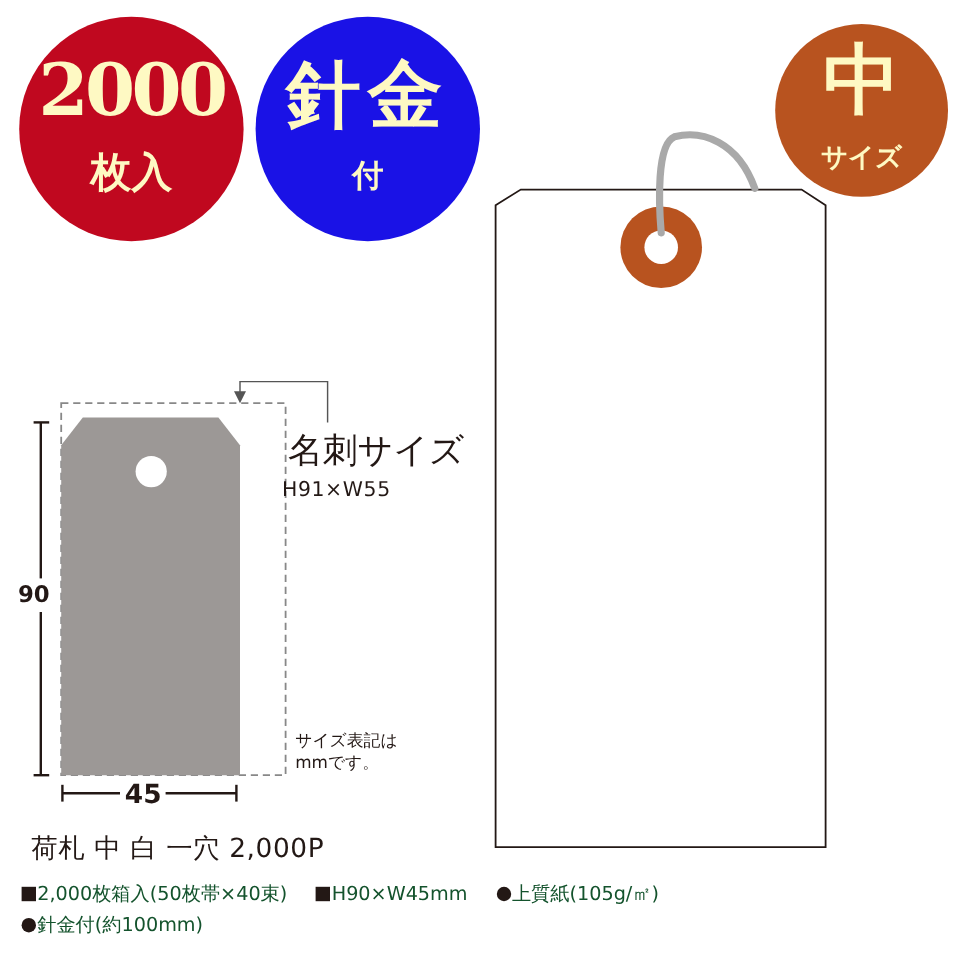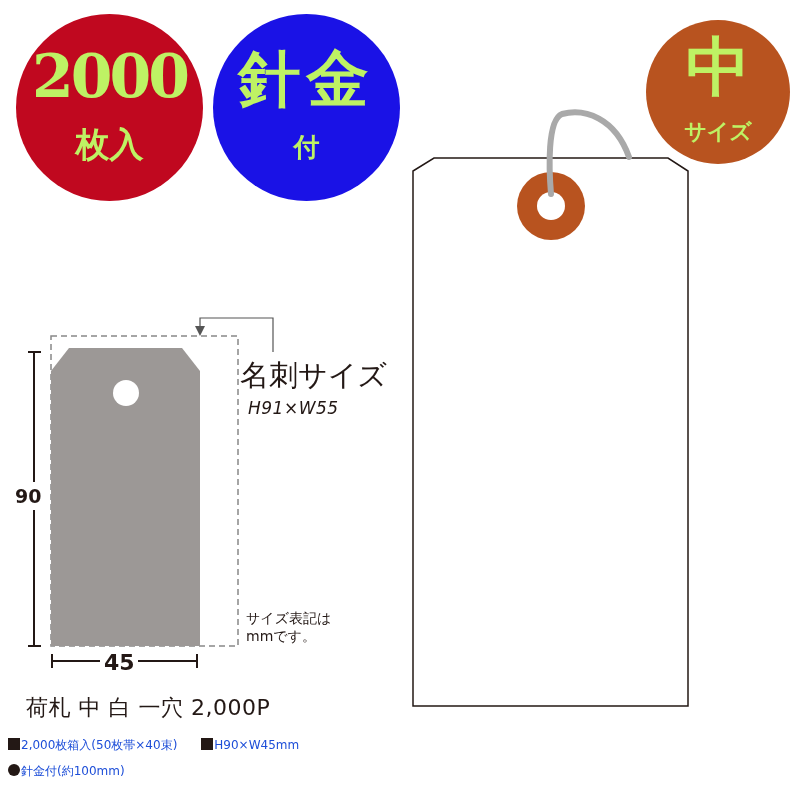--- a/index.html
+++ b/index.html
@@ -1,40 +1,40 @@
 <!DOCTYPE html>
 <html><head>
 <meta charset="utf-8">
 <style>
   html, body { margin: 0; padding: 0; background: #ffffff; }
   body { width: 800px; height: 800px; position: relative; overflow: hidden;
          font-family: "DejaVu Sans", "Liberation Sans", sans-serif; color: #231815; }
-  .badge { position: absolute; border-radius: 50%; color: #bef264; text-align: center;
+  .badge { position: absolute; border-radius: 50%; color: #fef9c3; text-align: center;
            display: flex; flex-direction: column; align-items: center; justify-content: center; gap: 16px; }
   .badge-red { left: 16px; top: 14px; width: 187px; height: 187px; background: #c0081f; }
   .badge-blue { left: 213px; top: 14px; width: 187px; height: 187px; background: #1a12e6; }
   .badge-brown { left: 646px; top: 20px; width: 144px; height: 144px; background: #b8531f; }
   .red-big { font-family: "DejaVu Serif", "Liberation Serif", serif; font-weight: bold;
              font-size: 60px; line-height: 60px; letter-spacing: -3px; margin-top: -6px; }
   .red-small { font-weight: bold; font-size: 34px; line-height: 40px; margin-top: 2px; }
   .blue-big { font-weight: bold; font-size: 62px; line-height: 66px; letter-spacing: 6px; margin-top: -8px; }
   .blue-small { font-weight: bold; font-size: 26px; line-height: 30px; margin-top: 4px; }
   .brown-big { font-weight: bold; font-size: 64px; line-height: 64px; margin-top: -4px; }
   .brown-small { font-weight: bold; font-size: 22px; line-height: 26px; margin-top: 4px; }
 
   .diagram { position: absolute; left: 0; top: 0; width: 800px; height: 800px; }
   .label-abs { position: absolute; }
   .meishi-title { left: 240px; top: 358px; font-size: 29px; line-height: 34px; color: #231815; }
-  .meishi-size { left: 248px; top: 398px; font-size: 17px; line-height: 20px; color: #231815; letter-spacing: 0.5px; font-style: italic; }
+  .meishi-size { left: 235px; top: 398px; font-size: 17px; line-height: 20px; color: #231815; letter-spacing: 0.5px; }
   .unit-note { left: 246px; top: 609px; font-size: 14px; line-height: 18px; color: #231815; }
   .dim-90 { left: 15px; top: 485px; font-weight: bold; font-size: 19px; line-height: 22px; }
   .dim-45 { left: 104px; top: 652px; font-weight: bold; font-size: 22px; line-height: 22px; }
 
   .product-title { position: absolute; left: 26px; top: 694px; font-size: 22px; line-height: 28px; letter-spacing: 0.5px; text-align: right; }
-  .specs { position: absolute; left: 8px; top: 732px; font-size: 12px; line-height: 26px; color: #1d4ed8; }
+  .specs { position: absolute; left: 18px; top: 732px; font-size: 16px; line-height: 26px; color: #14532d; }
   .spec-row { display: flex; white-space: nowrap; }
   .spec-item { margin-right: 24px; }
   .bullet-sq { display: inline-block; width: 12px; height: 12px; background: #231815; margin-right: 1px; vertical-align: -1px; }
   .bullet-dot { display: inline-block; width: 12px; height: 12px; border-radius: 50%; background: #231815; margin-right: 1px; vertical-align: -1px; }
 </style>
 </head>
 <body>
 
 <div class="badge badge-red">
   <div class="red-big">2000</div>
@@ -89,19 +89,22 @@
 
 <div class="product-title">荷札 中 白 一穴 2,000P</div>
 <div class="specs">
   <div class="spec-row">
     <span class="spec-item">
       <span class="bullet-sq"></span><span>2,000枚箱入(50枚帯×40束)</span>
     </span>
     <span class="spec-item">
       <span class="bullet-sq"></span><span>H90×W45mm</span>
     </span>
+    <span class="spec-item">
+      <span class="bullet-dot"></span><span>上質紙(105g/㎡)</span>
+    </span>
   </div>
   <div class="spec-row">
     <span class="spec-item">
       <span class="bullet-dot"></span><span>針金付(約100mm)</span>
     </span>
   </div>
 </div>
 
 </body></html>

